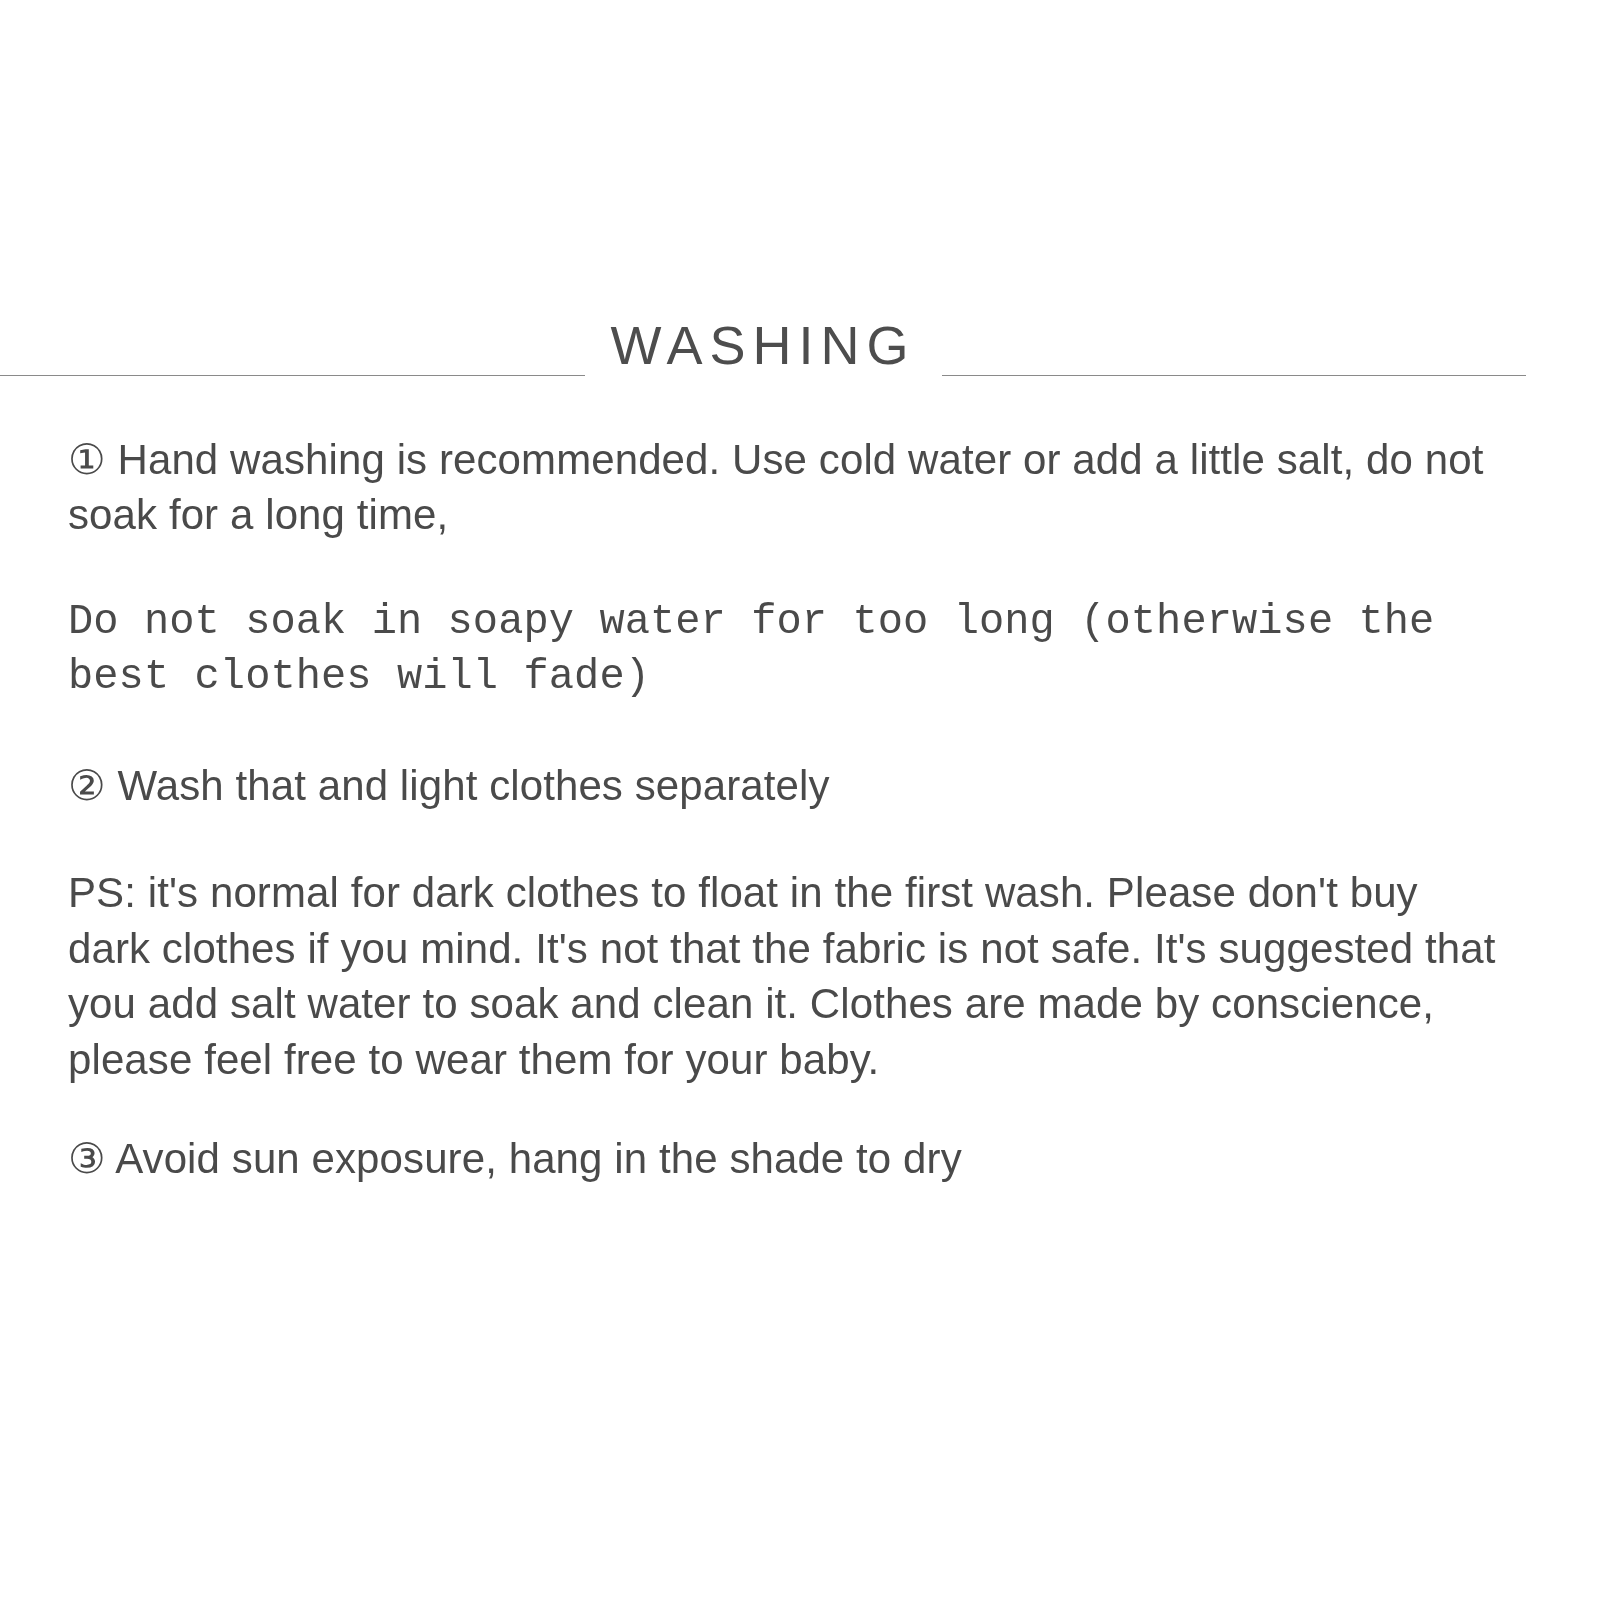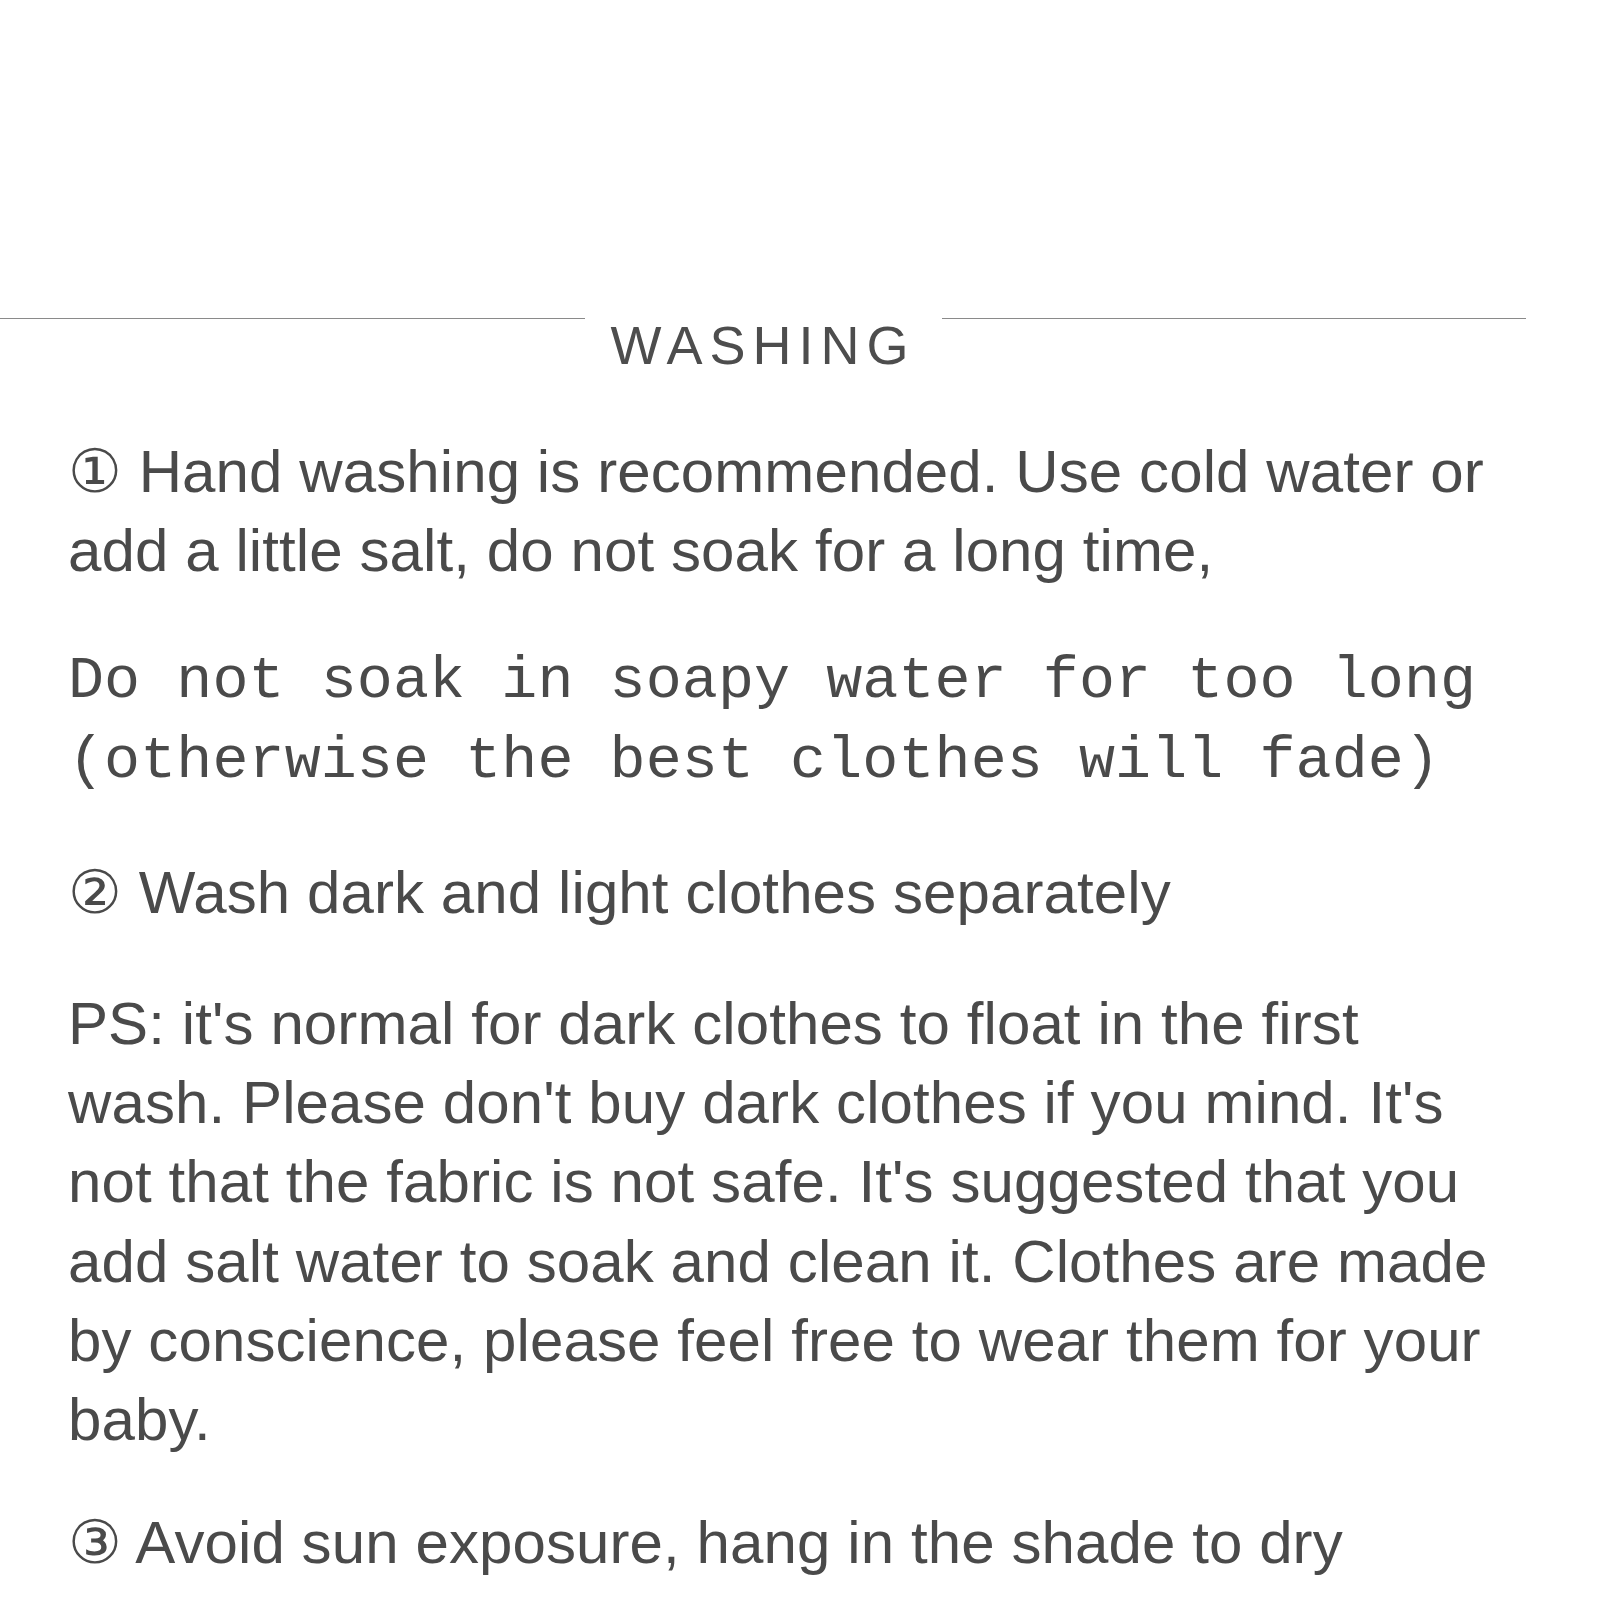--- a/index.html
+++ b/index.html
@@ -21,21 +21,21 @@
     box-sizing: border-box;
   }
 
   
   .section-header {
     position: absolute;
     top: 318px;
     left: 0;
     width: 1526px;
     display: flex;
-    align-items: flex-start;
+    align-items: flex-end;
   }
   .rule {
     height: 1px;
     background: #8a8a8a;
     flex: 1 1 auto;
   }
   .rule.left { margin-right: 26px; }
   .rule.right { margin-left: 26px; }
   .section-title {
     font-size: 54px;
@@ -48,21 +48,21 @@
   }
 
   
   .body-block {
     position: absolute;
     top: 432px;
     left: 68px;
     width: 1430px;
   }
   .para {
-    font-size: 60px;
+    font-size: 42px;
     line-height: 1.32;
     color: #4a4a4a;
     margin: 0 0 44px 0;
     letter-spacing: 0.1px;
   }
   .para:last-child { margin-bottom: 0; }
   .p1 { margin-bottom: 52px; }
   .p2 { margin-bottom: 52px; font-family: Liberation Mono, monospace; }
   .p3 { margin-bottom: 52px; }
   .p4 { margin-bottom: 52px; }
@@ -74,18 +74,18 @@
 
   <div class="section-header">
     <div class="rule left"></div>
     <div class="section-title">WASHING</div>
     <div class="rule right"></div>
   </div>
 
   <div class="body-block">
     <p class="para p1">① Hand washing is recommended. Use cold water or add a little salt, do not soak for a long time,</p>
     <p class="para p2">Do not soak in soapy water for too long (otherwise the best clothes will fade)</p>
-    <p class="para p3">② Wash dark and light clothes separately</p>
+    <p class="para p3">② Wash that and light clothes separately</p>
     <p class="para p5">PS: it's normal for dark clothes to float in the first wash. Please don't buy dark clothes if you mind. It's not that the fabric is not safe. It's suggested that you add salt water to soak and clean it. Clothes are made by conscience, please feel free to wear them for your baby.</p>
     <p class="para p4">③ Avoid sun exposure, hang in the shade to dry</p>
   </div>
 
 </div>
 
 </body></html>

